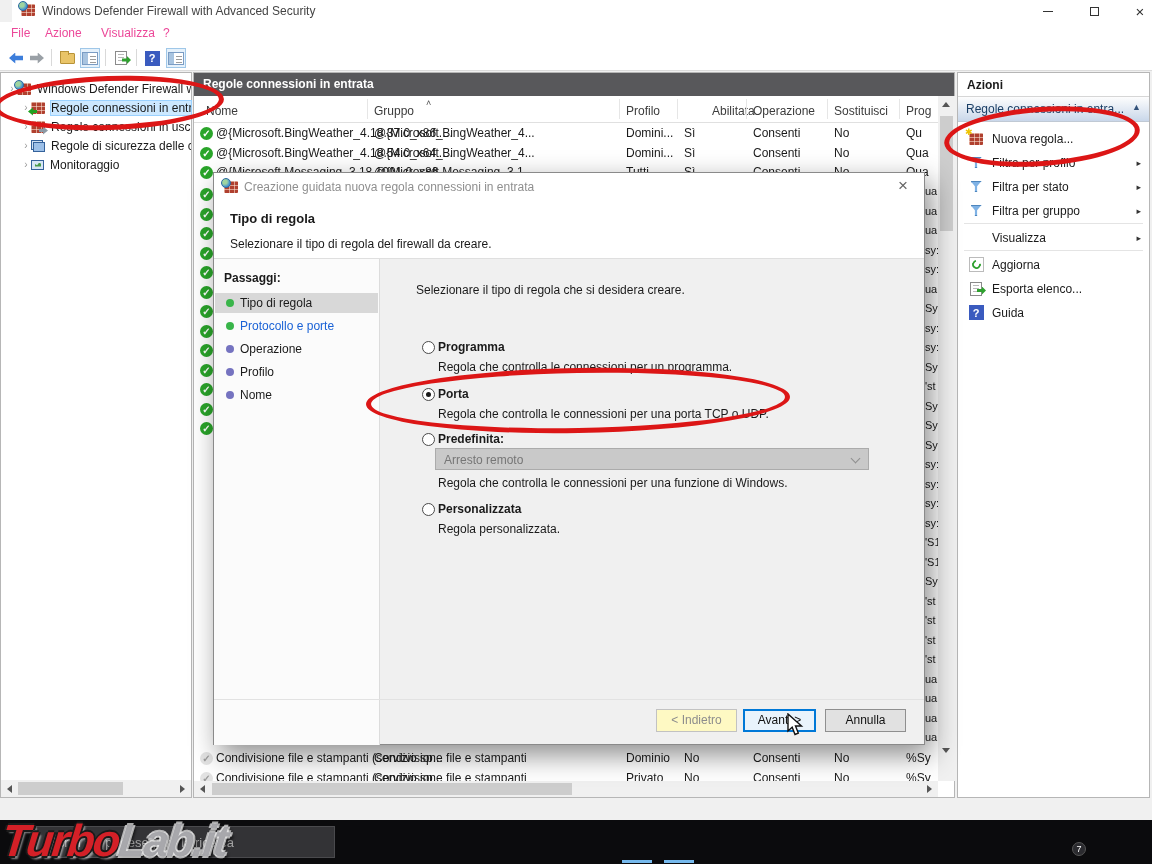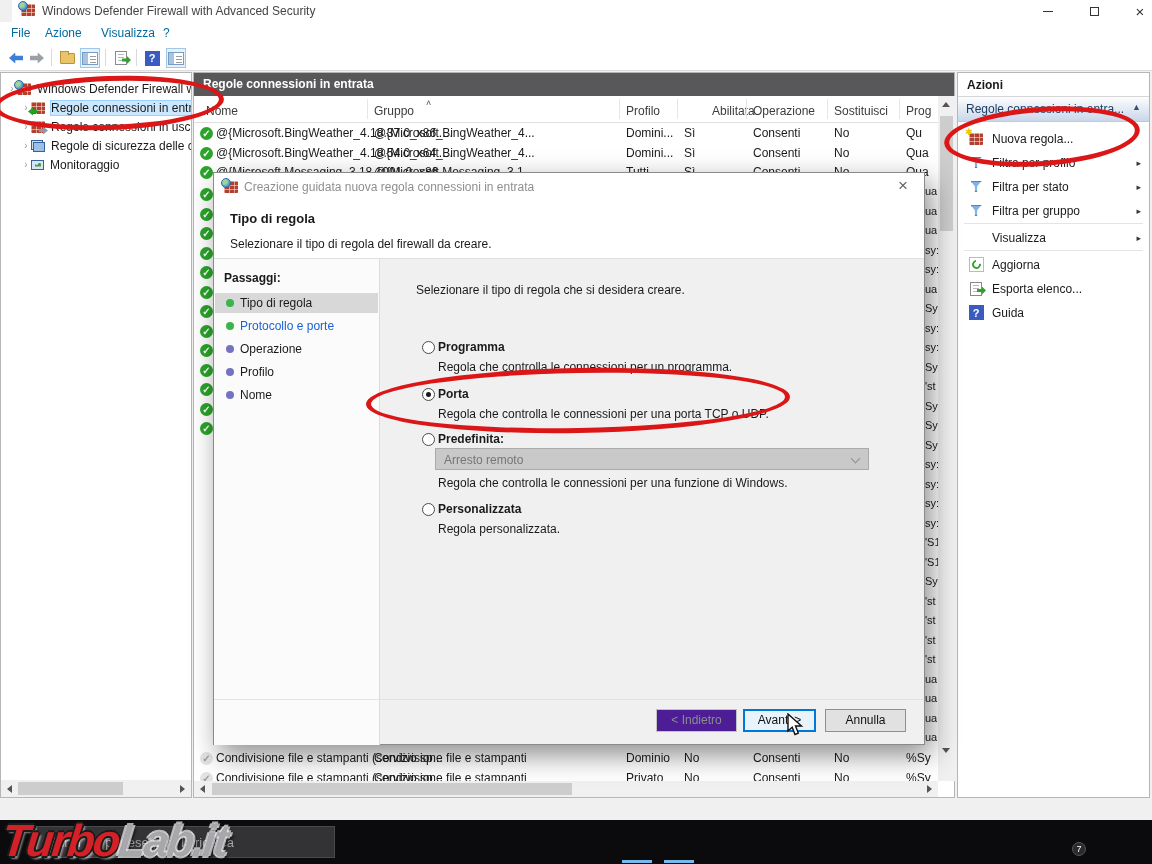--- a/index.html
+++ b/index.html
@@ -15,21 +15,21 @@
   
   .titlebar { left:12px; top:0; width:1152px; height:22px; background:#ffffff; }
   .win-title { left:30px; top:4px; font-size:12px; color:#444; }
   .wc { top:0; width:40px; height:22px; display:flex; align-items:center; justify-content:center; color:#333; }
   .wc-min  { left:1016px; } .wc-max { left:1062px; } .wc-close { left:1108px; }
   .wc-min i { display:block; width:10px; height:0; border-top:1px solid #333; }
   .wc-max i { display:block; width:9px; height:9px; border:1px solid #333; }
   .wc-close { font-size:15px; }
 
   .menubar { left:0; top:22px; width:1152px; height:23px; background:#fff; }
-  .menu-item { position:absolute; top:3px; height:17px; padding:1px 7px; font-size:12px; color:#0369a1; }
+  .menu-item { position:absolute; top:3px; height:17px; padding:1px 7px; font-size:12px; color:#ec4899; }
 
   .toolbar { left:0; top:45px; width:1152px; height:26px; background:#fff; border-bottom:1px solid #dcdcdc; }
   .tbi { position:absolute; top:3px; width:20px; height:20px; display:flex; align-items:center; justify-content:center; }
   .tbi.boxed { border:1px solid #9fc7e8; background:#e5f1fb; }
   .tb-sep { position:absolute; top:4px; width:0; height:17px; border-left:1px solid #d9d9d9; }
   .arr { width:14px; height:11px; }
   .arr.back { background:#3d7edb; clip-path:polygon(0 50%,45% 0,45% 30%,100% 30%,100% 70%,45% 70%,45% 100%); }
   .arr.fwd  { background:#9aa0a6; clip-path:polygon(100% 50%,55% 0,55% 30%,0 30%,0 70%,55% 70%,55% 100%); }
   .ico-folder { width:15px; height:11px; background:#e9c468; border:1px solid #b89338; border-radius:1px; position:relative; }
   .ico-folder::before { content:""; position:absolute; left:-1px; top:-3px; width:7px; height:3px; background:#e9c468; border:1px solid #b89338; border-bottom:none; }
@@ -128,21 +128,21 @@
   .radio { position:absolute; width:13px; height:13px; border-radius:50%; background:#fff; border:1px solid #4a4a4a; }
   .radio .dot { position:absolute; left:3px; top:3px; width:5px; height:5px; border-radius:50%; background:#1a1a1a; display:none; }
   .radio.sel .dot { display:block; }
   .opt-label { position:absolute; font-size:12px; font-weight:bold; }
   .opt-desc { position:absolute; font-size:12px; }
   .combo { position:absolute; left:221px; width:434px; height:22px; background:#c9c9c9; border:1px solid #ababab; }
   .combo-text { position:absolute; left:8px; top:4px; font-size:12px; color:#767676; }
   .combo-chev { position:absolute; right:9px; top:6px; width:7px; height:7px; border-right:1px solid #8f8f8f; border-bottom:1px solid #8f8f8f; transform:rotate(45deg); }
   .dlg-footline { position:absolute; left:0; top:526px; width:100%; border-top:1px solid #e2e2e2; }
   .btn { position:absolute; top:536px; height:23px; font-size:12px; text-align:center; line-height:21px; }
-  .btn-back { left:442px; width:81px; background:#4c1d95; border:1px solid #c2c2c2; color:#8d8d8d; }
+  .btn-back { left:442px; width:81px; background:#fef9c3; border:1px solid #c2c2c2; color:#8d8d8d; }
   .btn-next { left:529px; width:73px; background:#e9f3fc; border:2px solid #0078d7; color:#111; line-height:19px; }
   .btn-cancel { left:611px; width:81px; background:#e1e1e1; border:1px solid #8f8f8f; color:#111; }
 
   
   .ellipse { position:absolute; border:5px solid #dc1616; border-radius:50%; pointer-events:none; z-index:60; }
   .cursor { position:absolute; z-index:70; pointer-events:none; }
 
   
   .taskbar { left:0; top:820px; width:1152px; height:44px; background:#0b0b0d; z-index:40; }
   .tk { position:absolute; display:flex; align-items:center; justify-content:center; }

